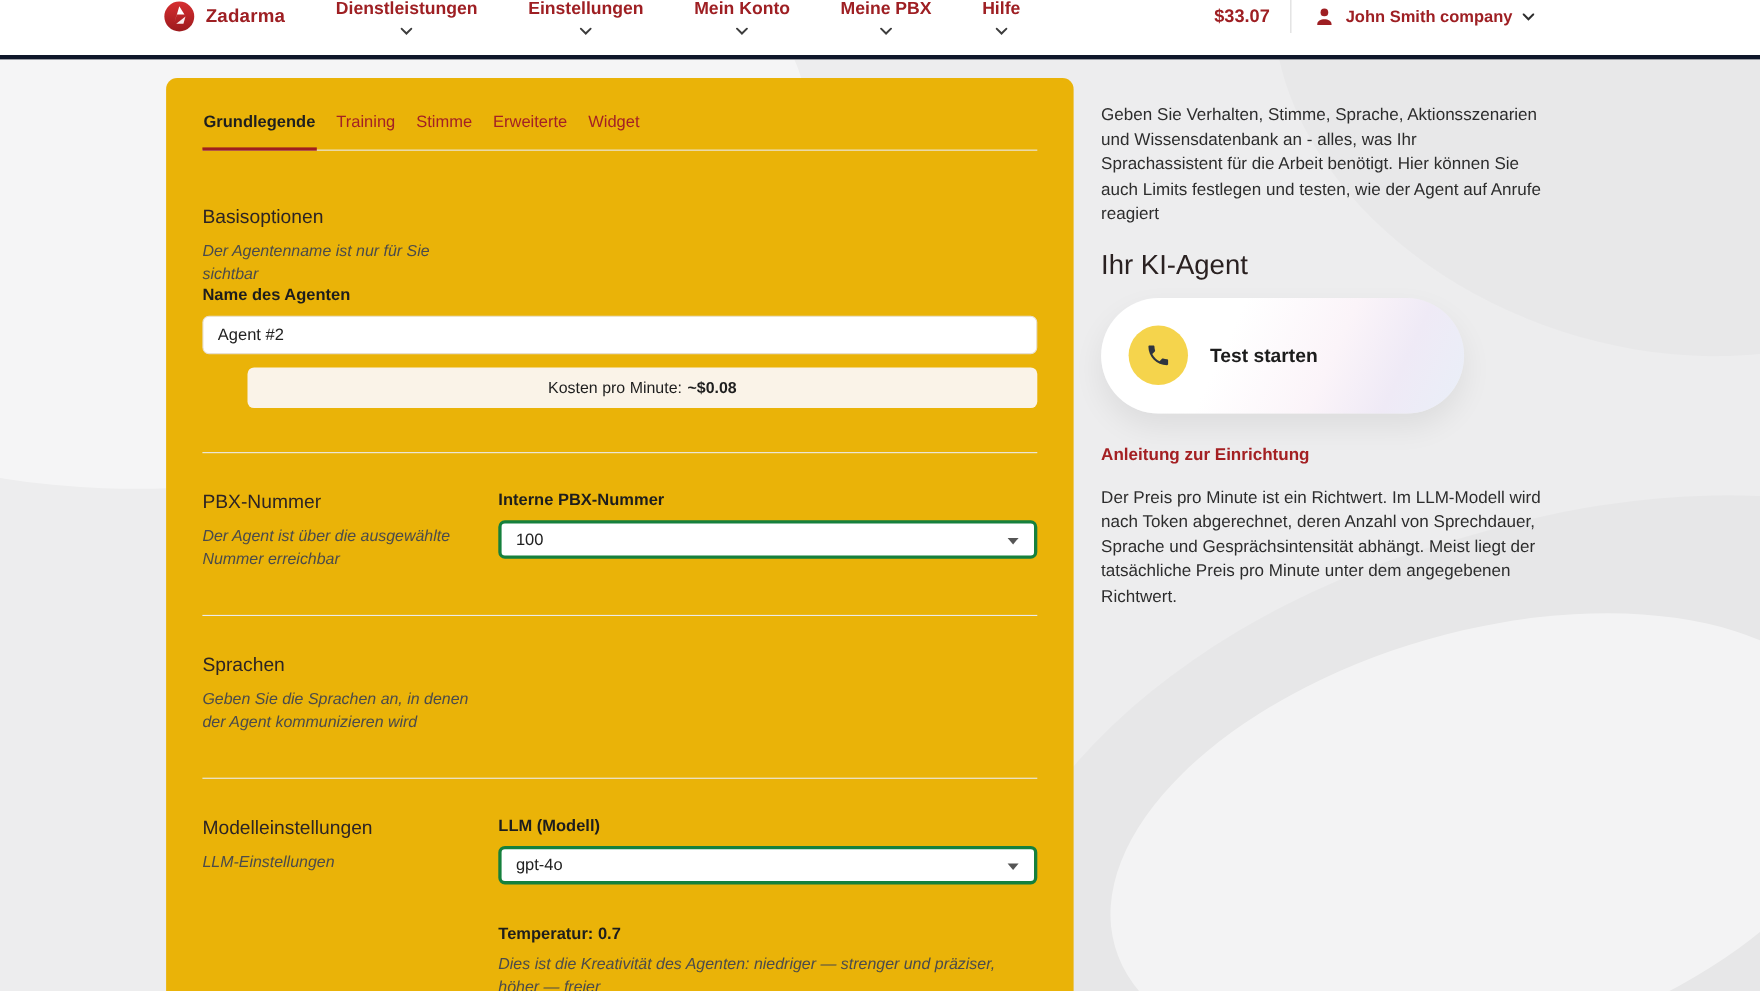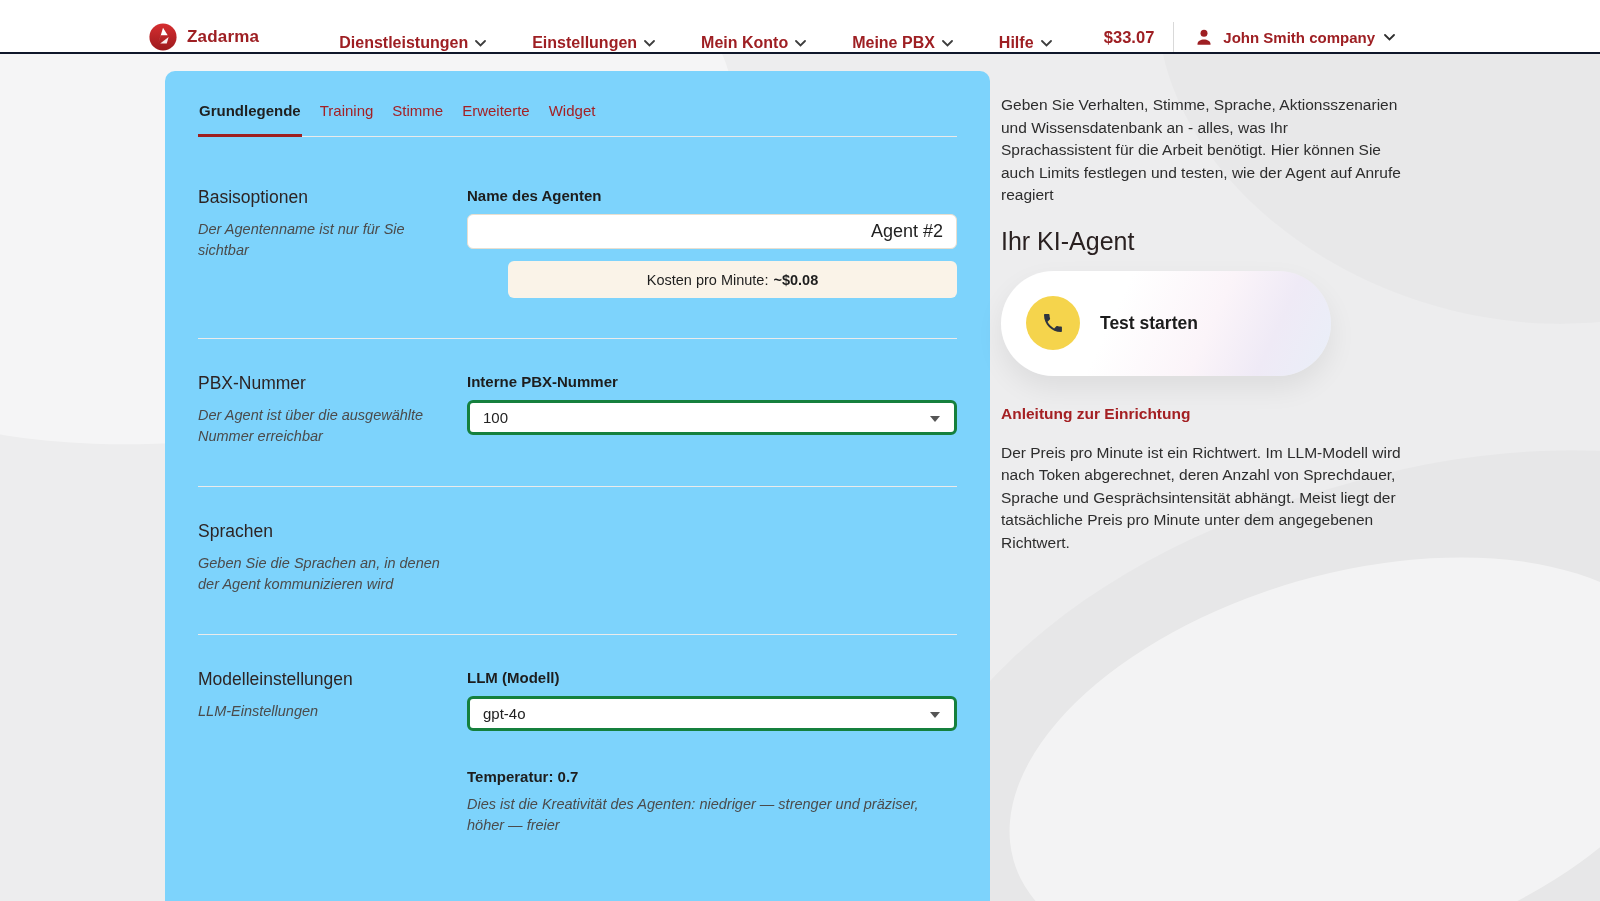--- a/index.html
+++ b/index.html
@@ -1,57 +1,57 @@
 <!DOCTYPE html>
 <html><head>
 <meta charset="utf-8">
 <style>
   * { margin:0; padding:0; box-sizing:border-box; }
   html,body { width:1600px; height:901px; overflow:hidden; }
   body { font-family:"Liberation Sans", sans-serif; background:#ededee; color:#222; }
 
   
-  .header { position:relative; z-index:5; height:54px; background:#fff; border-bottom:2px solid #0f172a;
-            display:flex; align-items:flex-end; padding:0 205px 0 148px;gap:34px; }
+  .header { position:relative; z-index:5; height:54px; background:#fff; border-bottom:4px solid #0f172a;
+            display:flex; align-items:flex-start; padding:0 205px 0 148px; }
   .logo { display:flex; align-items:center; gap:9px; cursor:pointer; }
   .logo .brand { font-size:17px; font-weight:bold; color:#9e1f23; letter-spacing:.2px; }
   .nav { display:flex; align-items:center; margin-left:46px; gap:46px; }
-  .nav-item { display:flex; align-items:center; gap:7px; font-size:16px; font-weight:bold; color:#9e1f23; cursor:pointer; text-decoration:none; }
+  .nav-item { display:flex; align-items:center; gap:7px; font-size:16px; font-weight:bold; color:#9e1f23; cursor:pointer; text-decoration:none;flex-direction:column; }
   .chev { width:11px; height:7px; }
   .header-right { margin-left:auto; display:flex; align-items:center; }
   .balance { font-size:16.5px; font-weight:bold; color:#9e1f23; cursor:pointer; }
   .hdr-divider { width:1px; height:30px; background:#d9d9d9; margin:0 20px 0 19px; }
   .user-menu { display:flex; align-items:center; gap:9px; cursor:pointer; }
   .user-menu .uname { font-size:15px; font-weight:bold; color:#9e1f23; }
 
   
   .page { position:relative; height:847px; overflow:hidden; }
   .swirl { position:absolute; pointer-events:none; }
   .sw1 { top:-140px; left:-260px; width:1000px; height:520px; border-radius:50%; background:rgba(255,255,255,.45); transform:rotate(-10deg); }
   .sw2 { top:420px; left:880px; width:1100px; height:700px; border-radius:48%; background:rgba(0,0,0,.022); transform:rotate(-16deg); }
   .sw3 { top:520px; left:1000px; width:700px; height:380px; border-radius:50%; background:rgba(255,255,255,.5); transform:rotate(-16deg); }
   .sw4 { top:-260px; left:1150px; width:700px; height:520px; border-radius:50%; background:rgba(0,0,0,.02); transform:rotate(18deg); }
 
   
-  .card { position:absolute; left:165px; top:17px; width:825px; height:calc(100% - 17px);
-          background:#7dd3fc; border-radius:10px 10px 0 0; padding:0 33px; }
+  .card { position:absolute; left:151px; top:17px; width:825px; height:calc(100% - 17px);
+          background:#eab308; border-radius:10px 10px 0 0; padding:0 33px; }
   .tabs { display:flex; gap:17px; padding-top:31px; border-bottom:1px solid #eaeaea; }
   .tab { font-size:15px; color:#a32125; text-decoration:none; padding:0 1px 15px; border-bottom:3px solid transparent; margin-bottom:-1px; cursor:pointer; }
   .tab.active { color:#1f1f1f; font-weight:bold; border-bottom-color:#9e1f1f; }
 
   .row { display:flex; padding:34px 0 40px; border-bottom:1px solid #ebebeb; }
-  .row.first { padding-top:50px; }
+  .row.first { padding-top:50px;flex-direction:column; }
   .row.last { border-bottom:none; }
   .col-left { width:248px; margin-right:21px; flex:none; }
   .col-right { flex:1; min-width:0; }
   .sec-title { font-size:17.5px; font-weight:400; color:#2d2424; margin-bottom:11px; }
   .sec-desc { font-style:italic; font-size:14.5px; line-height:1.42; color:#4b4b4b; }
   .f-label { display:block; font-size:15px; font-weight:bold; color:#1d1d1d; margin-bottom:10px; }
   .t-input { width:100%; height:35px; border:1px solid #e8dfd0; border-radius:6px; padding:0 13px;
-             font-family:inherit; font-size:18px; color:#222; background:#fff; outline:none;text-align:right; }
+             font-family:inherit; font-size:15px; color:#222; background:#fff; outline:none; }
   .select { position:relative; width:100%; height:35px; border:3px solid #15803d; border-radius:6px;
             display:flex; align-items:center; padding:0 32px 0 13px; font-size:15px; color:#222; background:#fff; cursor:pointer; }
   .select .ph { color:#9c9084; }
   .select .arrow { position:absolute; right:14px; top:50%; margin-top:-2px; width:0; height:0;
                    border-left:5px solid transparent; border-right:5px solid transparent; border-top:6px solid #555; }
   .note { margin-top:12px; height:37px; background:#faf3e8; border-radius:6px;
           display:flex; align-items:center; justify-content:center; font-size:14.5px; color:#1e1e1e;margin-left:41px; }
   .note b { margin-left:5px; }
   .temp-block { margin-top:37px; }
   .temp-desc { font-style:italic; font-size:14.5px; line-height:1.4; color:#4b4b4b; margin-top:9px; }

